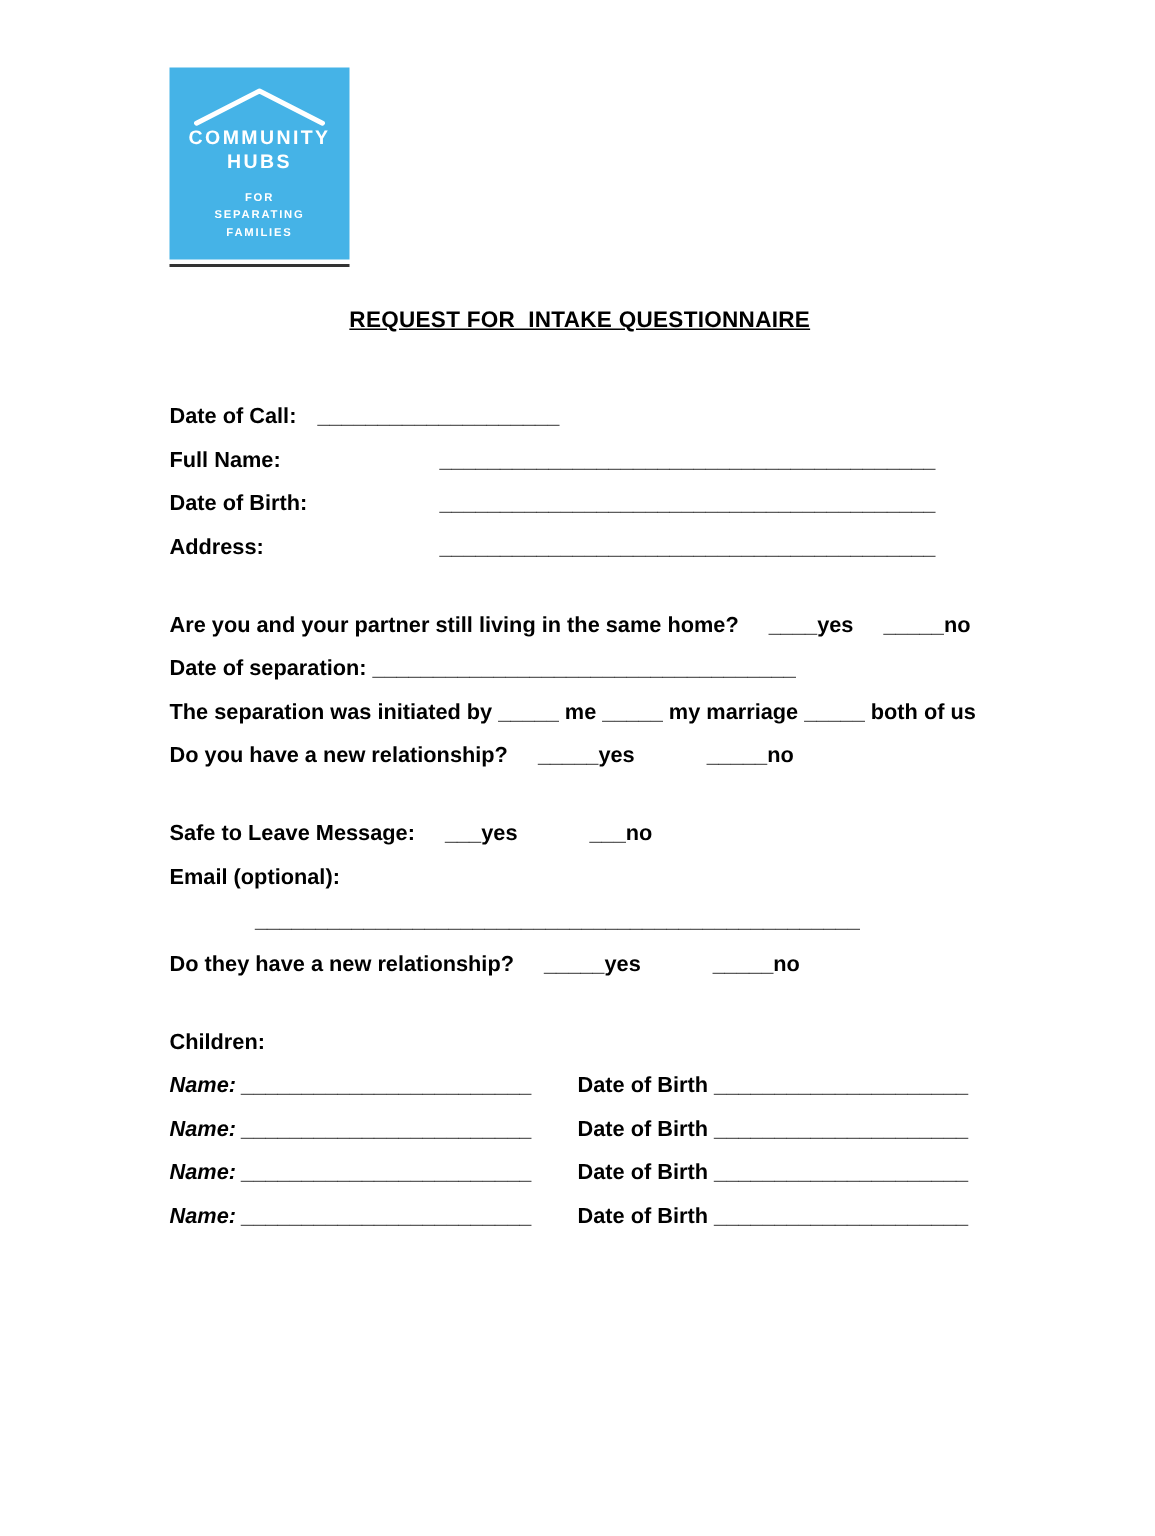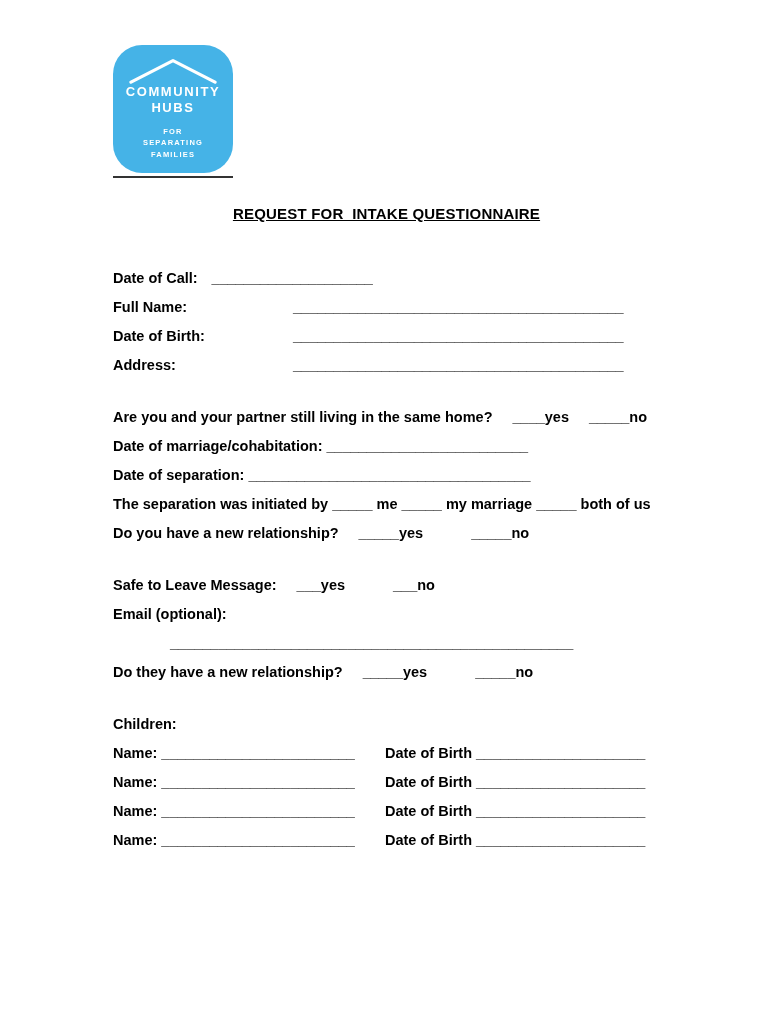--- a/index.html
+++ b/index.html
@@ -17,33 +17,33 @@
   }
   .roof { width: 92px; height: 28px; margin-top: 11px; flex: none; }
   .logo-name { color: #fff; font-size: 13px; letter-spacing: 1.6px; line-height: 1.2; font-weight: 700; }
   .logo-tagline { margin-top: 11px; text-align: center; color: #fff; font-size: 7.5px; letter-spacing: 1.2px; line-height: 1.5; font-weight: 700; }
   .logo-rule { width: 120px; height: 2px; background: #333; margin-top: 3px; }
   .title { text-align: center; margin-top: 27px; font-size: 15px; text-decoration: underline; white-space: pre-wrap; letter-spacing: 0.2px; }
   .section { margin-top: 32px; }
   .sec-a { margin-top: 46px; }
   .line { line-height: 20px; margin-bottom: 9px; white-space: nowrap; }
   .col-label { display: inline-block; width: 180px; }
-  .child-left { display: inline-block; width: 272px; }
+  .child-left { display: inline-block; width: 272px; font-style: italic; }
   .ml14 { margin-left: 14px; }
   .ml20 { margin-left: 20px; margin-top: 33px; }
   .ml48 { margin-left: 48px; }
   .indent57 { margin-left: 57px; }
 </style>
 </head>
 <body>
 
 <div class="page">
 
   <div class="letterhead">
-    <div class="logo" style="background: rgb(69, 179, 231); border-radius: 29px;">
+    <div class="logo" style="background: rgb(69, 179, 231);">
       <svg class="roof" viewBox="0 0 96 30" aria-hidden="true">
         <polyline points="3,28 48,5 93,28" fill="none" stroke="#ffffff" stroke-width="3.5" stroke-linecap="round" stroke-linejoin="round"></polyline>
       </svg>
       <div class="logo-name">COMMUNITY</div>
       <div class="logo-name">HUBS</div>
       <div class="logo-tagline">
         <div>FOR</div>
         <div>SEPARATING</div>
         <div>FAMILIES</div>
       </div>
@@ -55,22 +55,20 @@
 
   <div class="section sec-a">
     <div class="line"><span>Date of Call:</span><span class="blank ml14">____________________</span></div>
     <div class="line"><span class="col-label">Full Name:</span><span class="blank">_________________________________________</span></div>
     <div class="line"><span class="col-label">Date of Birth:</span><span class="blank">_________________________________________</span></div>
     <div class="line"><span class="col-label">Address:</span><span class="blank">_________________________________________</span></div>
   </div>
 
   <div class="section">
     <div class="line"><span>Are you and your partner still living in the same home?</span><span class="blank ml20">____</span><span>yes</span><span class="blank ml20">_____</span><span>no</span></div>
-    <div class="line"><span>Date of marriage/cohabitation:</span>
-      <span class="blank">_________________________</span></div>
     <div class="line"><span>Date of separation:</span>
       <span class="blank">___________________________________</span></div>
     <div class="line"><span>The separation was initiated by</span>
       <span class="blank">_____</span>
       <span>me</span>
       <span class="blank">_____</span>
       <span>my marriage</span>
       <span class="blank">_____</span>
       <span>both of us</span></div>
     <div class="line"><span>Do you have a new relationship?</span><span class="blank ml20">_____</span><span>yes</span><span class="blank ml48">_____</span><span>no</span></div>

